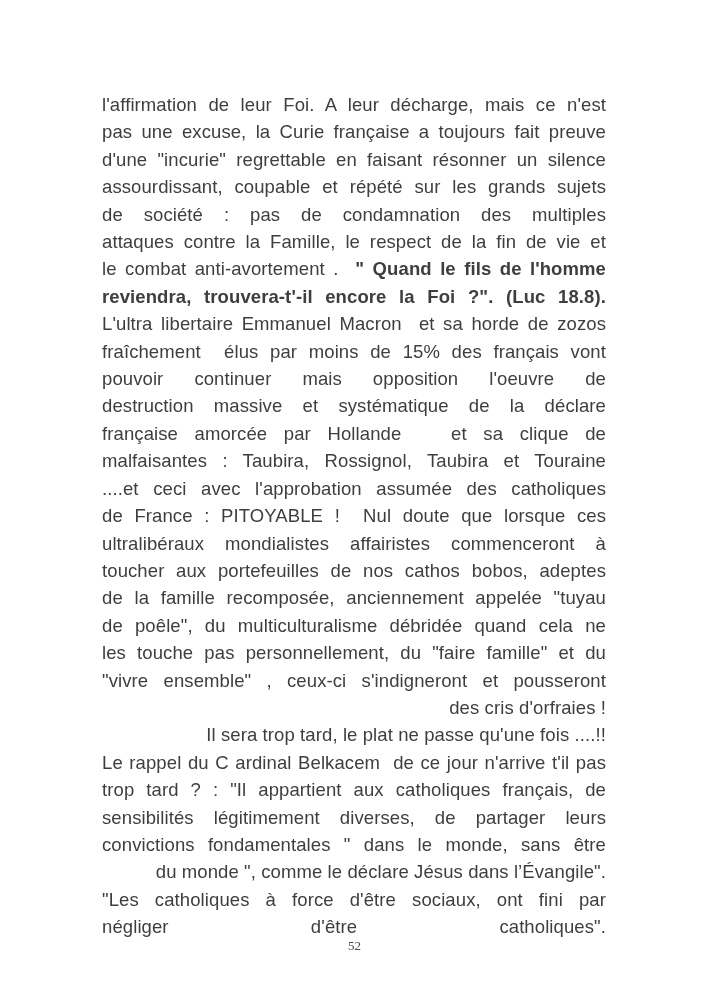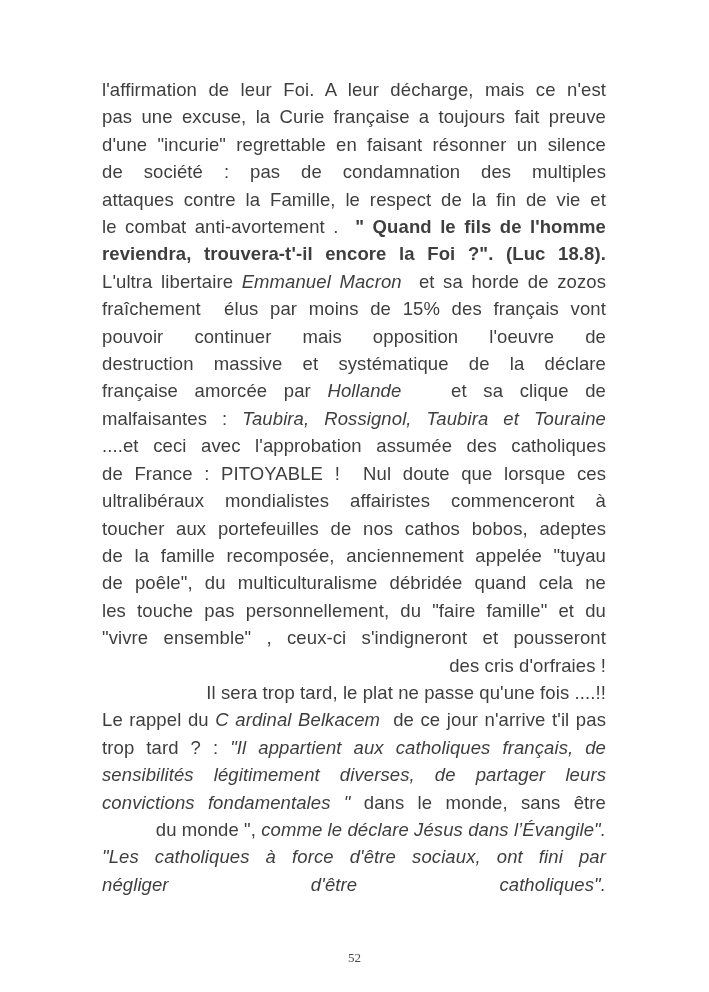--- a/index.html
+++ b/index.html
@@ -11,58 +11,58 @@
     position: relative;
     width: 709px;
     height: 992px;
     background: #ffffff;
     overflow: hidden;
     font-family: "Liberation Sans", "DejaVu Sans", sans-serif;
   }
   #body-text {
     position: absolute;
     left: 102px;
-    top: 76px;
+    top: 91px;
     width: 504px;
     font-size: 18.5px;
     line-height: 27.4px;
     color: #3e3e3e;
     letter-spacing: 0.1px;
   }
   .line {
     text-align: right;
     white-space: normal;
   }
   .line.just {
     text-align: justify;
     text-align-last: justify;
   }
   .s-n { font-style: normal; font-weight: normal; }
   .s-b { font-weight: bold; }
-  .s-i { font-style: italic; }
+  .s-i { }
   #page-number {
     position: absolute;
     left: 0;
     top: 938px;
     width: 709px;
     text-align: center;
     font-family: "Liberation Serif", "DejaVu Serif", serif;
     font-size: 13px;
     color: #4a4a4a;
-    margin-top: 12px;
   }
 </style>
 </head>
 <body>
 
 <div id="page">
   <div id="body-text">
       <div class="line just"><span class="s-n">l'affirmation de leur Foi. A leur décharge, mais ce n'est</span></div>
       <div class="line just"><span class="s-n">pas une excuse, la Curie française a toujours fait preuve</span></div>
       <div class="line just"><span class="s-n">d'une "incurie" regrettable en faisant résonner un silence</span></div>
+      <div class="line just"><span class="s-n">assourdissant, coupable et répété sur les grands sujets</span></div>
       <div class="line just"><span class="s-n">de société : pas de condamnation des multiples</span></div>
       <div class="line just"><span class="s-n">attaques contre la Famille, le respect de la fin de vie et</span></div>
       <div class="line just"><span class="s-n">le combat anti-avortement .&nbsp; </span><span class="s-b">" Quand le fils de l'homme</span></div>
       <div class="line just"><span class="s-b">reviendra, trouvera-t'-il encore la Foi ?". (Luc 18.8).</span></div>
       <div class="line just"><span class="s-n">L'ultra libertaire </span><span class="s-i">Emmanuel Macron</span><span class="s-n">&nbsp; et sa horde de zozos</span></div>
       <div class="line just"><span class="s-n">fraîchement&nbsp; élus par moins de 15% des français vont</span></div>
       <div class="line just"><span class="s-n">pouvoir continuer mais opposition l'oeuvre de</span></div>
       <div class="line just"><span class="s-n">destruction massive et systématique de la déclare</span></div>
       <div class="line just"><span class="s-n">française amorcée par </span><span class="s-i">Hollande</span><span class="s-n">&nbsp;&nbsp; et sa clique de</span></div>
       <div class="line just"><span class="s-n">malfaisantes : </span><span class="s-i">Taubira, Rossignol, Taubira et Touraine</span></div>

